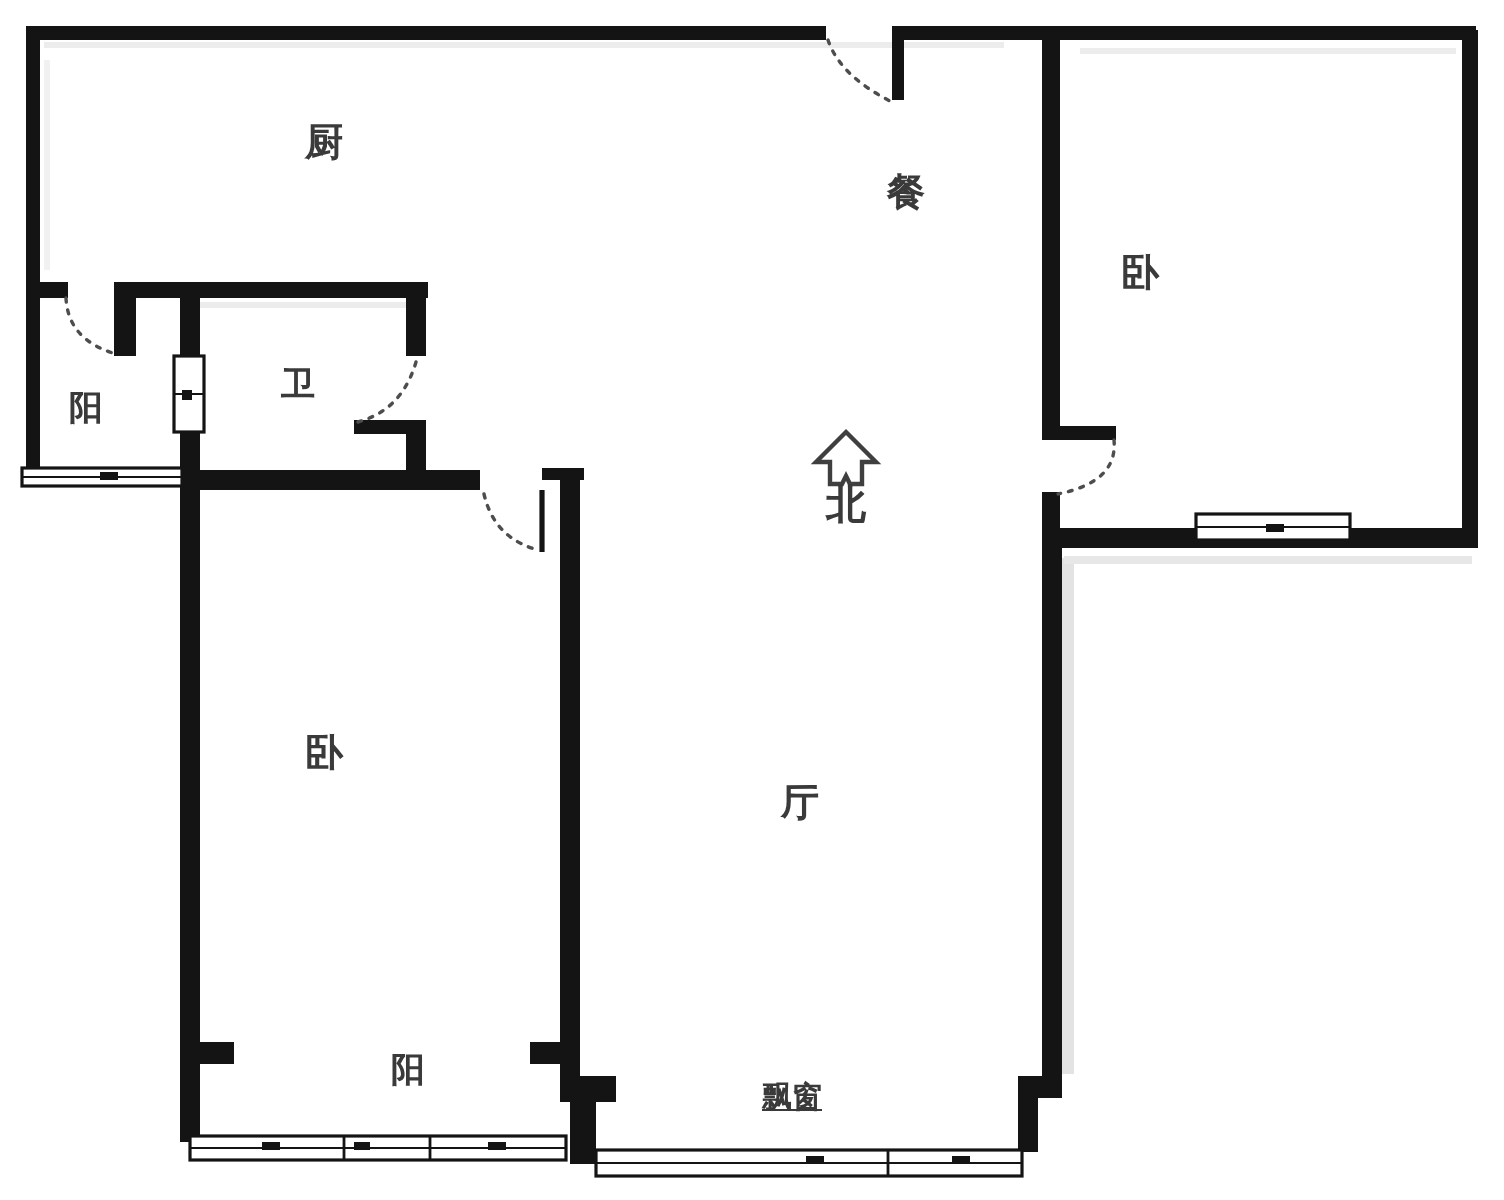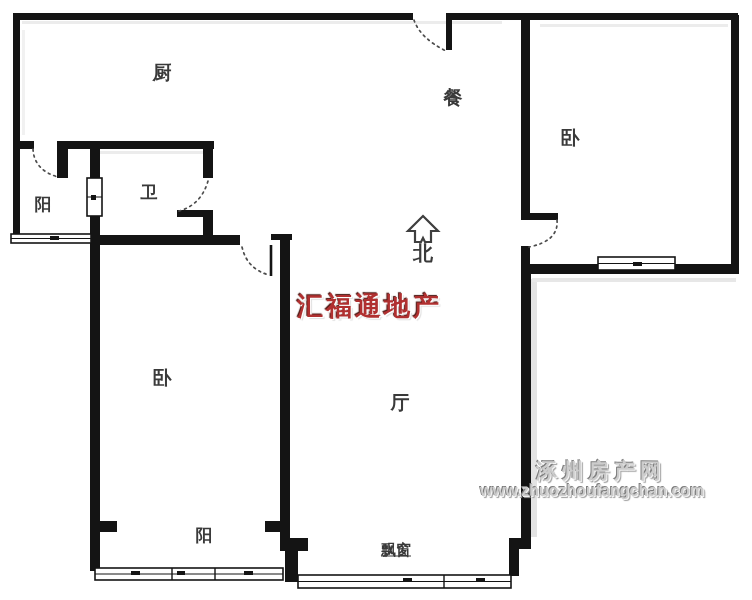--- a/index.html
+++ b/index.html
@@ -134,17 +134,14 @@
   <div class="label fs19" style="left:453px;top:97px">餐</div>
   <div class="label fs19" style="left:570px;top:137px">卧</div>
   <div class="label fs17" style="left:43px;top:204px">阳</div>
   <div class="label fs17" style="left:149px;top:192px">卫</div>
   <div class="label fs19" style="left:162px;top:377px">卧</div>
   <div class="label fs19" style="left:400px;top:402px">厅</div>
   <div class="label fs17" style="left:204px;top:535px">阳</div>
   <div class="label fs15" style="left:396px;top:549px">飘窗</div>
   <div class="label fs20" style="left:423px;top:253px">北</div>
 
-  <div class="wm-red">汇福通地产</div>
-  <div class="wm-gray1">涿州房产网</div>
-  <div class="wm-gray2">www.zhuozhoufangchan.com</div>
 
 </div>
 
 </body></html>

